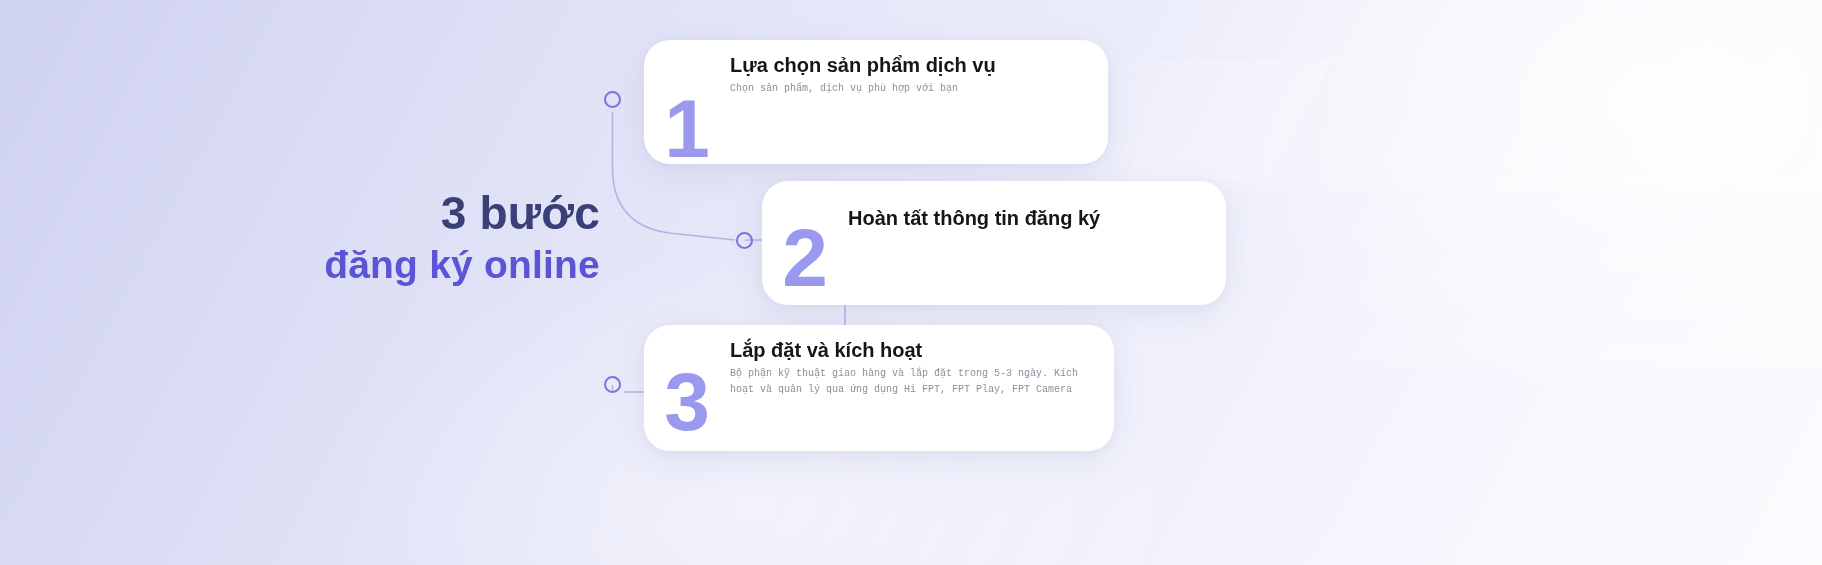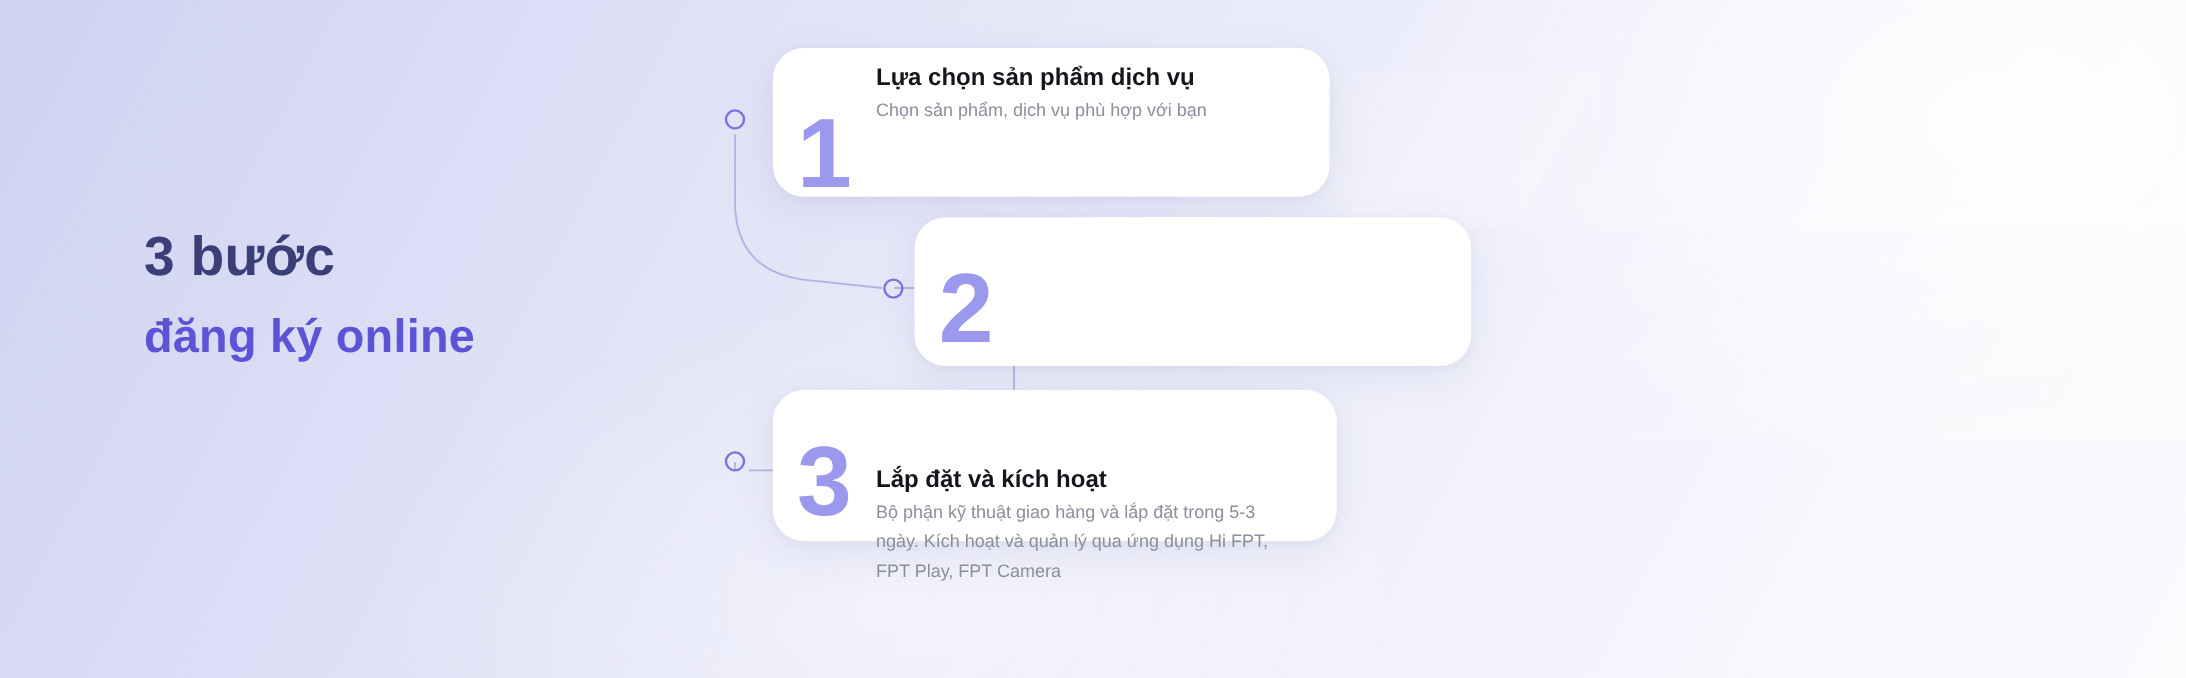--- a/index.html
+++ b/index.html
@@ -48,29 +48,29 @@
     background:radial-gradient(ellipse at 60% 40%, rgba(255,255,255,.75) 0%, rgba(255,255,255,0) 68%);
   }
   #bg-glow-bottom {
     position:absolute; bottom:-200px; left:300px; width:900px; height:520px;
     background:radial-gradient(ellipse at 50% 50%, rgba(255,255,255,.40) 0%, rgba(255,255,255,0) 70%);
   }
 
   
   #headline {
     position:absolute; left:120px; top:186px; width:480px;
-    text-align:left;
+    text-align:right;
   }
   .head-line-1 {
     font-size:46px; font-weight:bold; letter-spacing:.2px;
     color:#3b3f78; line-height:1.18; white-space:nowrap;
   }
   .head-line-2 {
     font-size:39px; font-weight:bold; letter-spacing:.2px;
-    color:#5b54d6; line-height:1.18; margin-top:18px; white-space:nowrap;
+    color:#5b54d6; line-height:1.18; margin-top:2px; white-space:nowrap;
   }
 
   
   #connector { position:absolute; left:0; top:0; width:1822px; height:565px; pointer-events:none; }
 
   
   .card {
     position:absolute;
     background:#ffffff;
     border-radius:26px;
@@ -86,29 +86,30 @@
     line-height:1; width:86px; flex:0 0 86px;
     text-align:center; user-select:none;
   }
   #card-1 .card-number { padding-top:48px; }
   #card-2 .card-number { padding-top:36px; }
   #card-3 .card-number { padding-top:36px; }
 
   .card-body { padding-top:0; flex:1; min-width:0; }
   #card-1 .card-body { padding-top:12px; }
   #card-2 .card-body { padding-top:24px; }
-  #card-3 .card-body { padding-top:32px;margin-top:30px; }
+  #card-3 .card-body { padding-top:12px; }
 
   .card-title {
     font-size:20px; font-weight:bold; color:#14161c;
     line-height:1.3; margin-bottom:3px; white-space:nowrap;
   }
   .card-desc {
-    font-size:15px; color:#8b8f9c; line-height:1.62;
+    font-size:10px; color:#8b8f9c; line-height:1.62;
     max-width:352px;
+    font-family:Liberation Mono, monospace;
   }
   #card-1 .card-desc { max-width:340px; }
 
   
   .node {
     position:absolute; width:17px; height:17px;
     border:2px solid #7a74dc; border-radius:50%;
     background:transparent;
   }
   #node-1 { left:604px; top:91px; }
@@ -146,20 +147,21 @@
   <div class="card-number">1</div>
   <div class="card-body">
     <div class="card-title">Lựa chọn sản phẩm dịch vụ</div>
     <div class="card-desc">Chọn sản phẩm, dịch vụ phù hợp với bạn</div>
   </div>
 </div>
 
 <div class="card" id="card-2">
   <div class="card-number">2</div>
   <div class="card-body">
+    <div class="card-title">Hoàn tất thông tin đăng ký</div>
   </div>
 </div>
 
 <div class="card" id="card-3">
   <div class="card-number">3</div>
   <div class="card-body">
     <div class="card-title">Lắp đặt và kích hoạt</div>
     <div class="card-desc">Bộ phận kỹ thuật giao hàng và lắp đặt trong 5-3 ngày. Kích hoạt và quản lý qua ứng dụng Hi FPT, FPT Play, FPT Camera</div>
   </div>
 </div>

